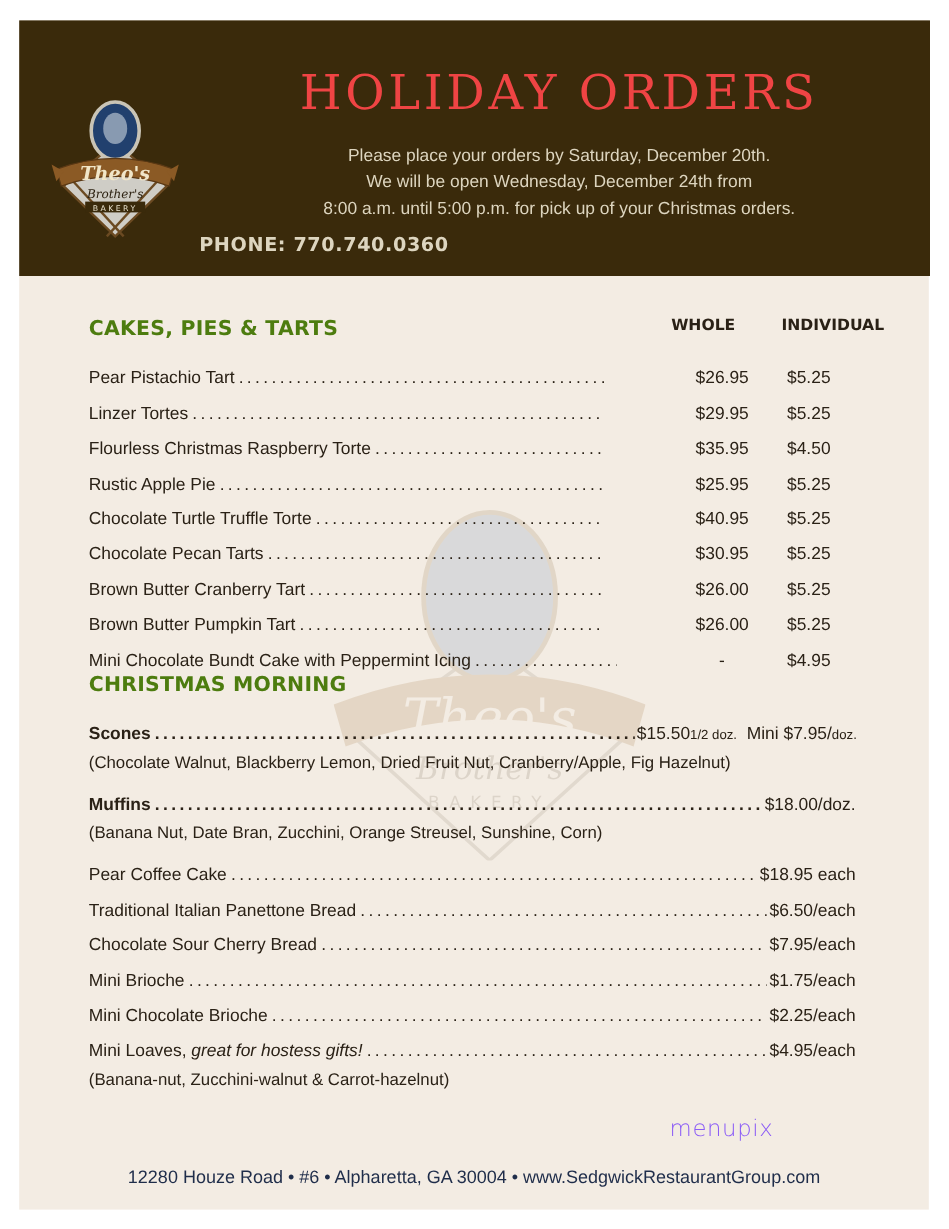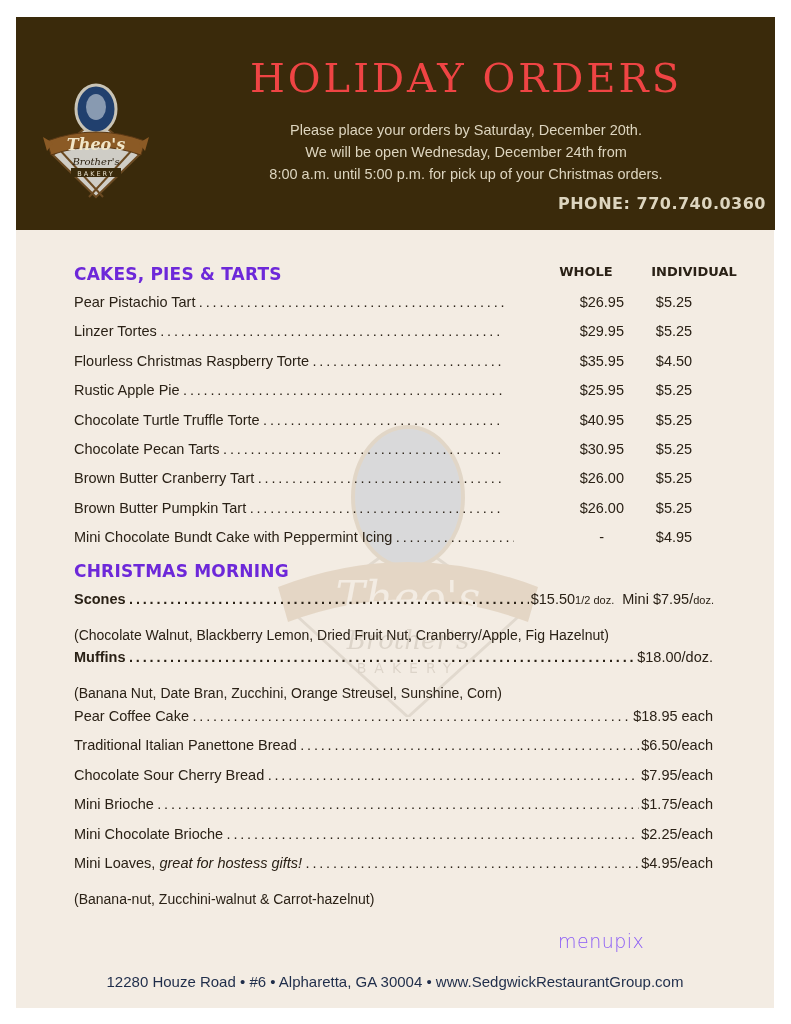--- a/index.html
+++ b/index.html
@@ -59,21 +59,21 @@
       color: #ddd5bf;
       font-family: "Liberation Sans", sans-serif;
       font-size: 14.5px;
       line-height: 22px;
     }
     .phone {
       position: absolute;
       left: 150px;
       top: 177px;
       width: 600px;
-      text-align: right;
+      text-align: left;
       color: #ddd5bf;
       font-family: "DejaVu Sans", sans-serif;
       font-weight: bold;
       font-size: 16px;
       letter-spacing: 0.5px;
     }
     .watermark {
       position: absolute;
       left: 262px;
       top: 400px;
@@ -102,36 +102,36 @@
     }
     .section-head {
       display: flex;
       align-items: baseline;
       height: 30px;
     }
     .section-title {
       font-family: "DejaVu Sans", sans-serif;
       font-weight: bold;
       font-size: 17px;
-      color: #6d28d9;
+      color: #4d7c0f;
       letter-spacing: 0.2px;
     }
     .col-head {
       position: absolute;
       font-family: "DejaVu Sans", sans-serif;
       font-weight: bold;
       font-size: 13px;
       color: #2a2116;
       text-align: center;
     }
     .row {
       position: relative;
       height: 29.4px;
       display: flex;
-      align-items: flex-start;
+      align-items: flex-end;
       font-size: 14.5px;
     }
     .name {
       white-space: nowrap;
       overflow: hidden;
     }
     .row.cols .name {
       width: 430px;
     }
     .row.wide .name {

